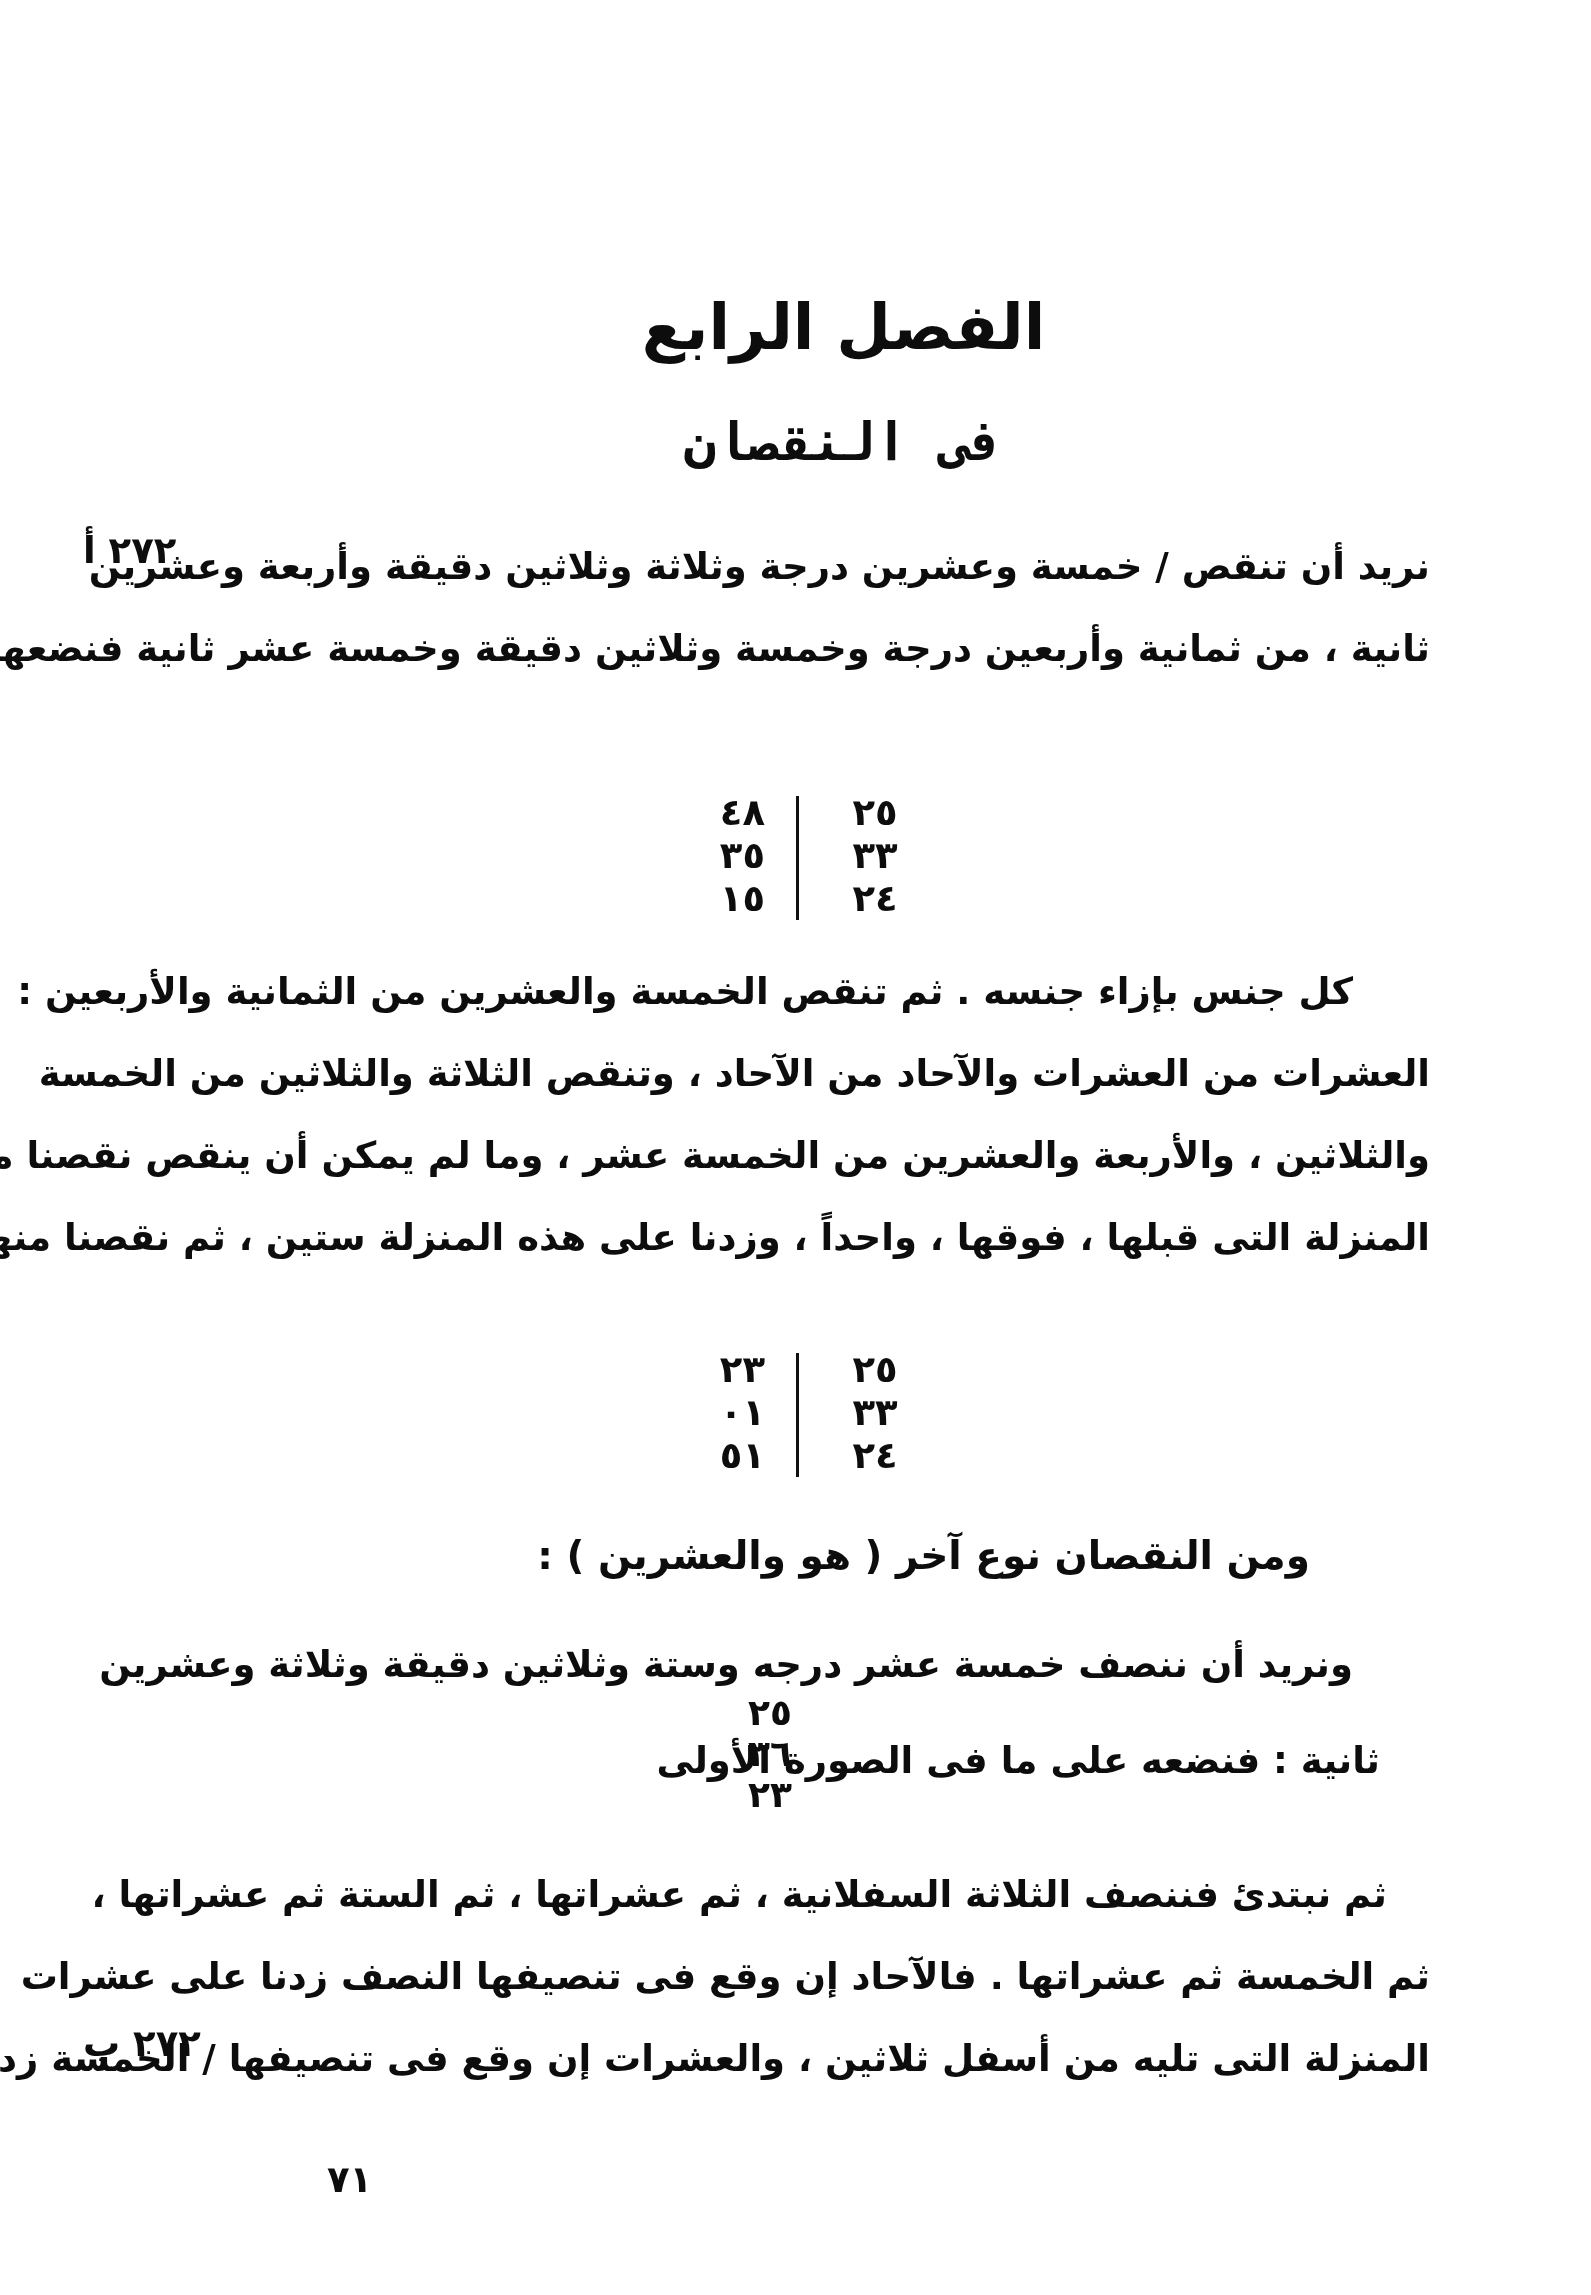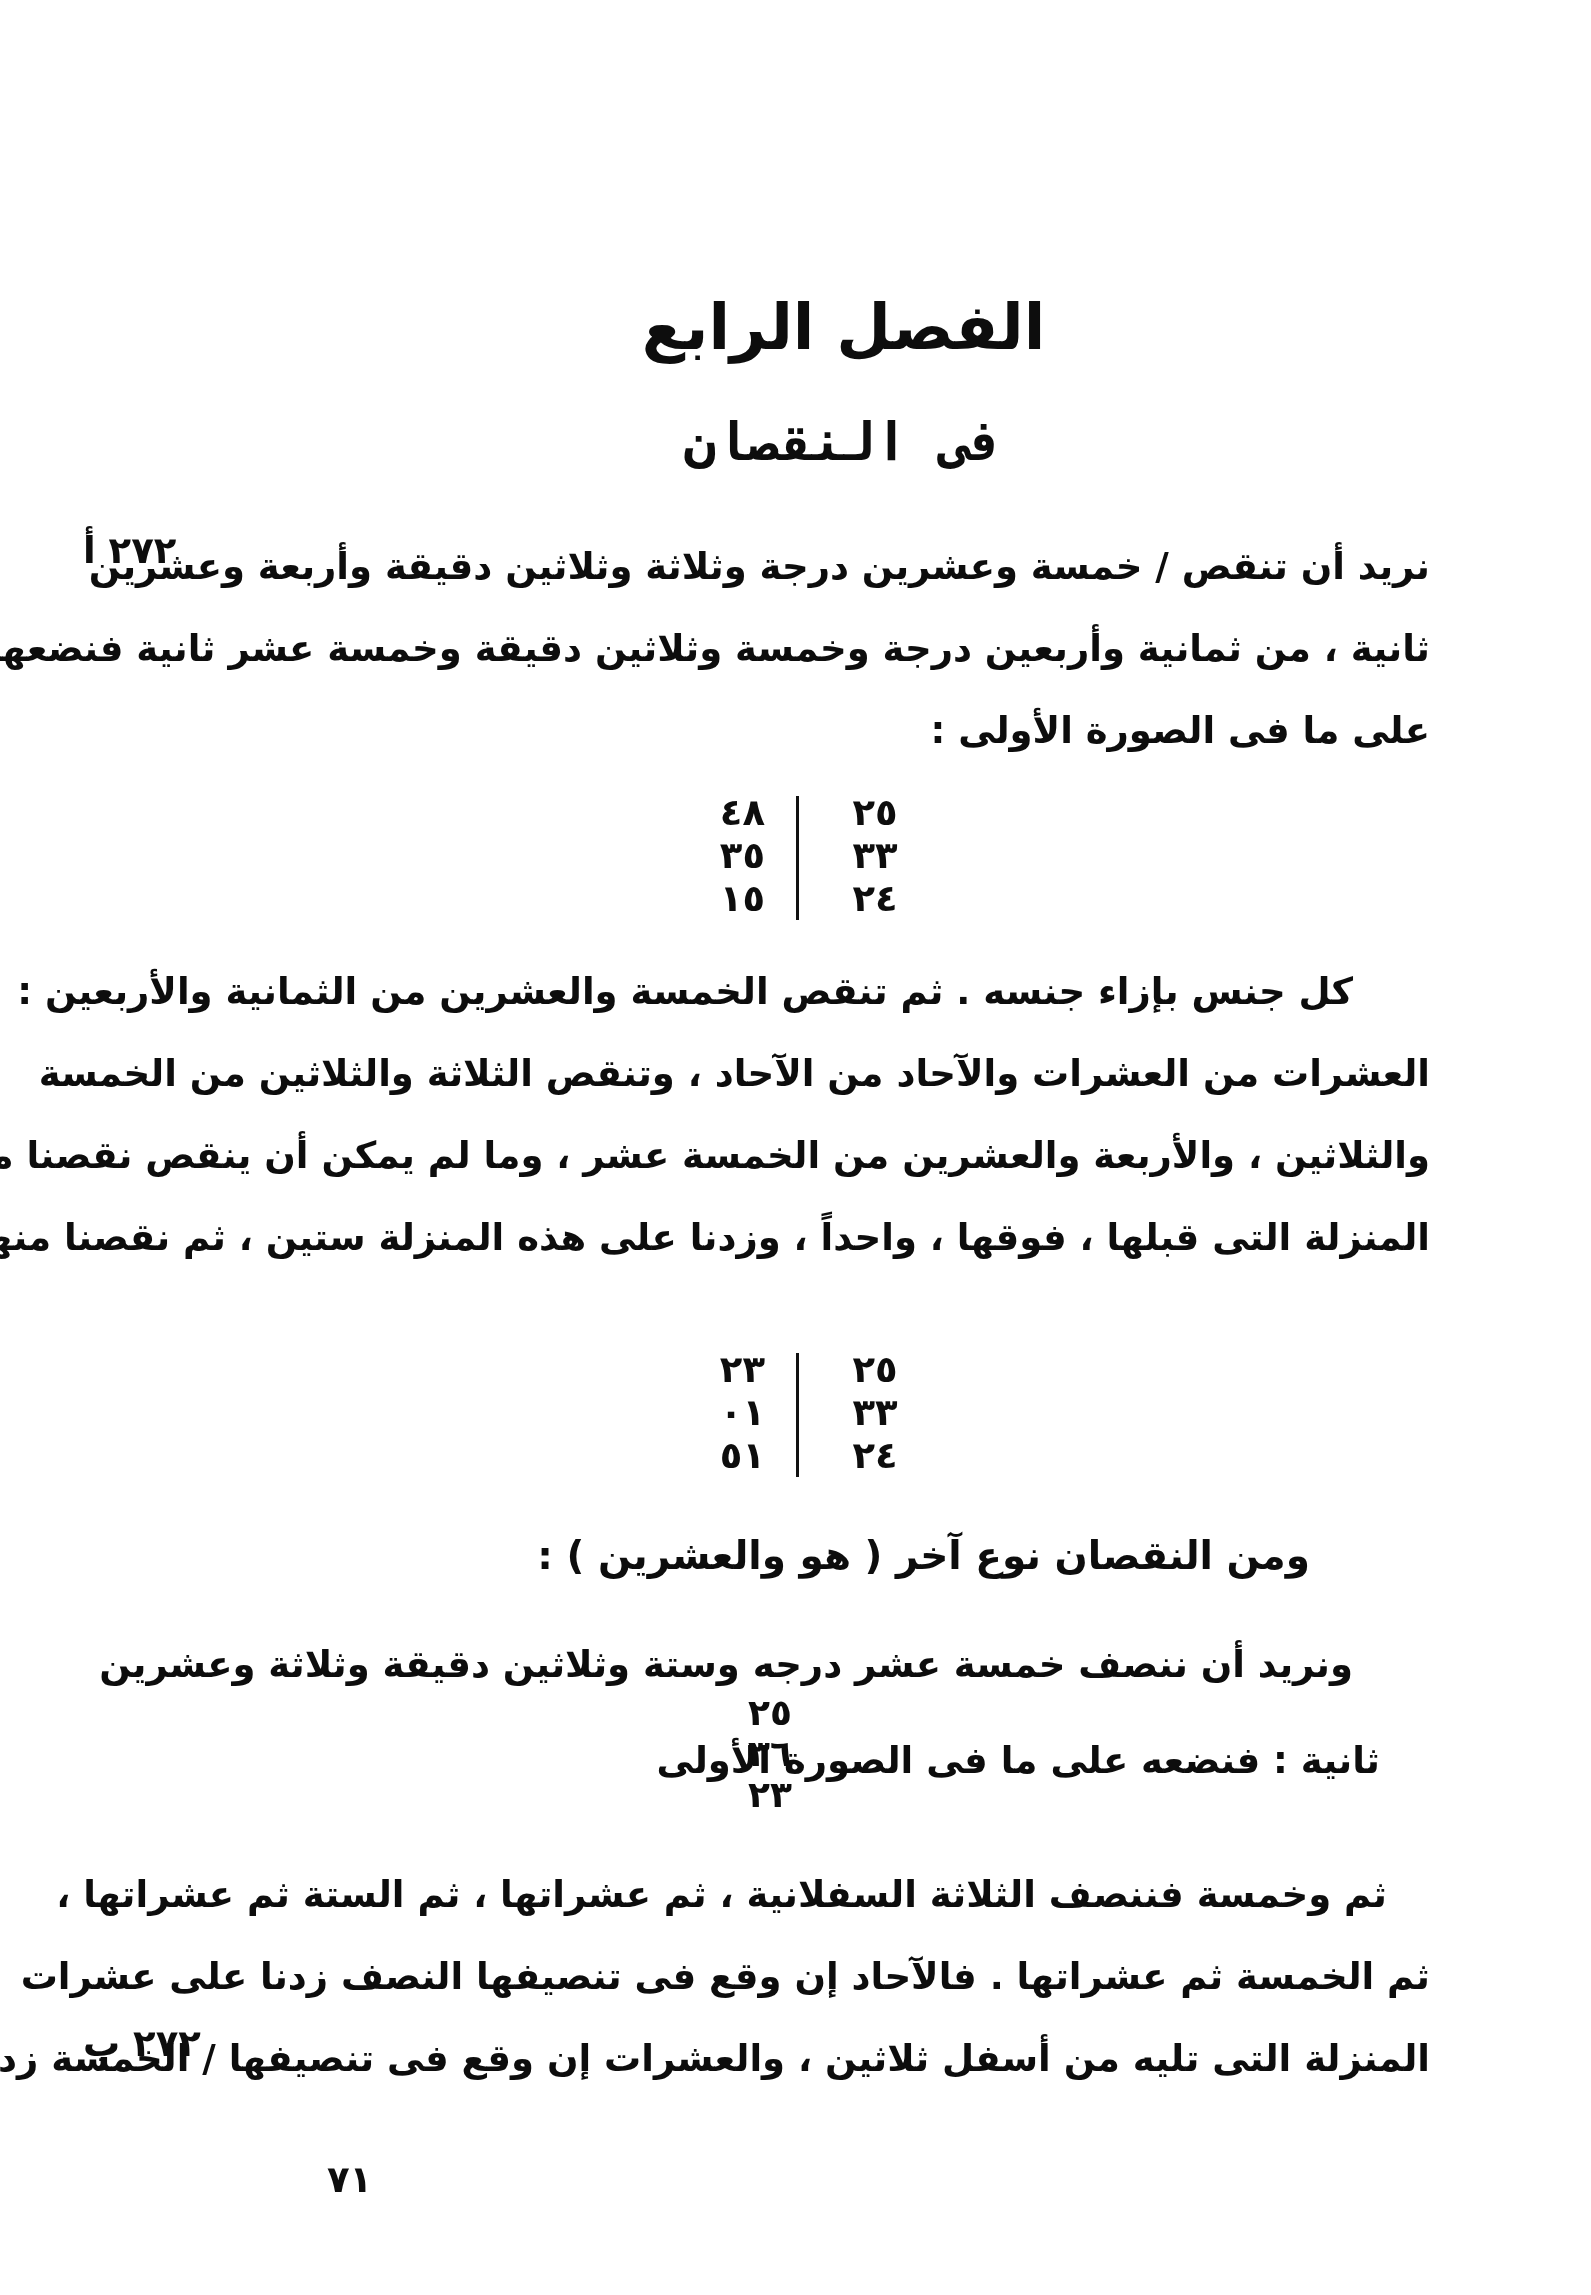--- a/index.html
+++ b/index.html
@@ -42,21 +42,20 @@
 <body>
 
 <div class="abs chapter-title rtl">الفصل الرابع</div>
 <div class="abs chapter-subtitle rtl">فى النقصان</div>
 
 <div class="abs margin-note" style="left:83px; top:529px;">٢٧٢ أ</div>
 
 <div class="abs para rtl" style="top:526px;">
   <span class="line" style="padding-right:0;">نريد أن تنقص / خمسة وعشرين درجة وثلاثة وثلاثين دقيقة وأربعة وعشرين</span>
   <span class="line">ثانية ، من ثمانية وأربعين درجة وخمسة وثلاثين دقيقة وخمسة عشر ثانية فنضعها</span>
-  <span class="line last">على ما فى الصورة الأولى :</span>
 </div>
 
 <div class="abs numtable" style="left:697px; top:791px;">
   <div class="col">
     <span>٢٥</span>
     <span>٣٣</span>
     <span>٢٤</span>
   </div>
   <div class="divider"></div>
   <div class="col">
@@ -93,21 +92,21 @@
   <span class="line" style="padding-right:77px;">ونريد أن ننصف خمسة عشر درجه وستة وثلاثين دقيقة وثلاثة وعشرين</span>
 </div>
 <div class="abs heading-line rtl" style="right:211px; top:1727px; font-size:37px;">ثانية : فنضعه على ما فى الصورة الأولى</div>
 <div class="abs stack" style="left:748px; top:1692px;">
   <span>٢٥</span>
   <span>٣٦</span>
   <span>٢٣</span>
 </div>
 
 <div class="abs para rtl" style="top:1854px;">
-  <span class="line" style="padding-right:43px;">ثم وخمسة فننصف الثلاثة السفلانية ، ثم عشراتها ، ثم الستة ثم عشراتها ،</span>
+  <span class="line" style="padding-right:43px;">ثم نبتدئ فننصف الثلاثة السفلانية ، ثم عشراتها ، ثم الستة ثم عشراتها ،</span>
   <span class="line">ثم الخمسة ثم عشراتها . فالآحاد إن وقع فى تنصيفها النصف زدنا على عشرات</span>
   <span class="line">المنزلة التى تليه من أسفل ثلاثين ، والعشرات إن وقع فى تنصيفها / الخمسة زدنا</span>
 </div>
 
 <div class="abs margin-note" style="left:83px; top:2022px;">٢٧٢ ب</div>
 
 <div class="abs page-number" style="left:327px; top:2118px;margin-top:40px;">٧١</div>
 
 
 </body></html>

